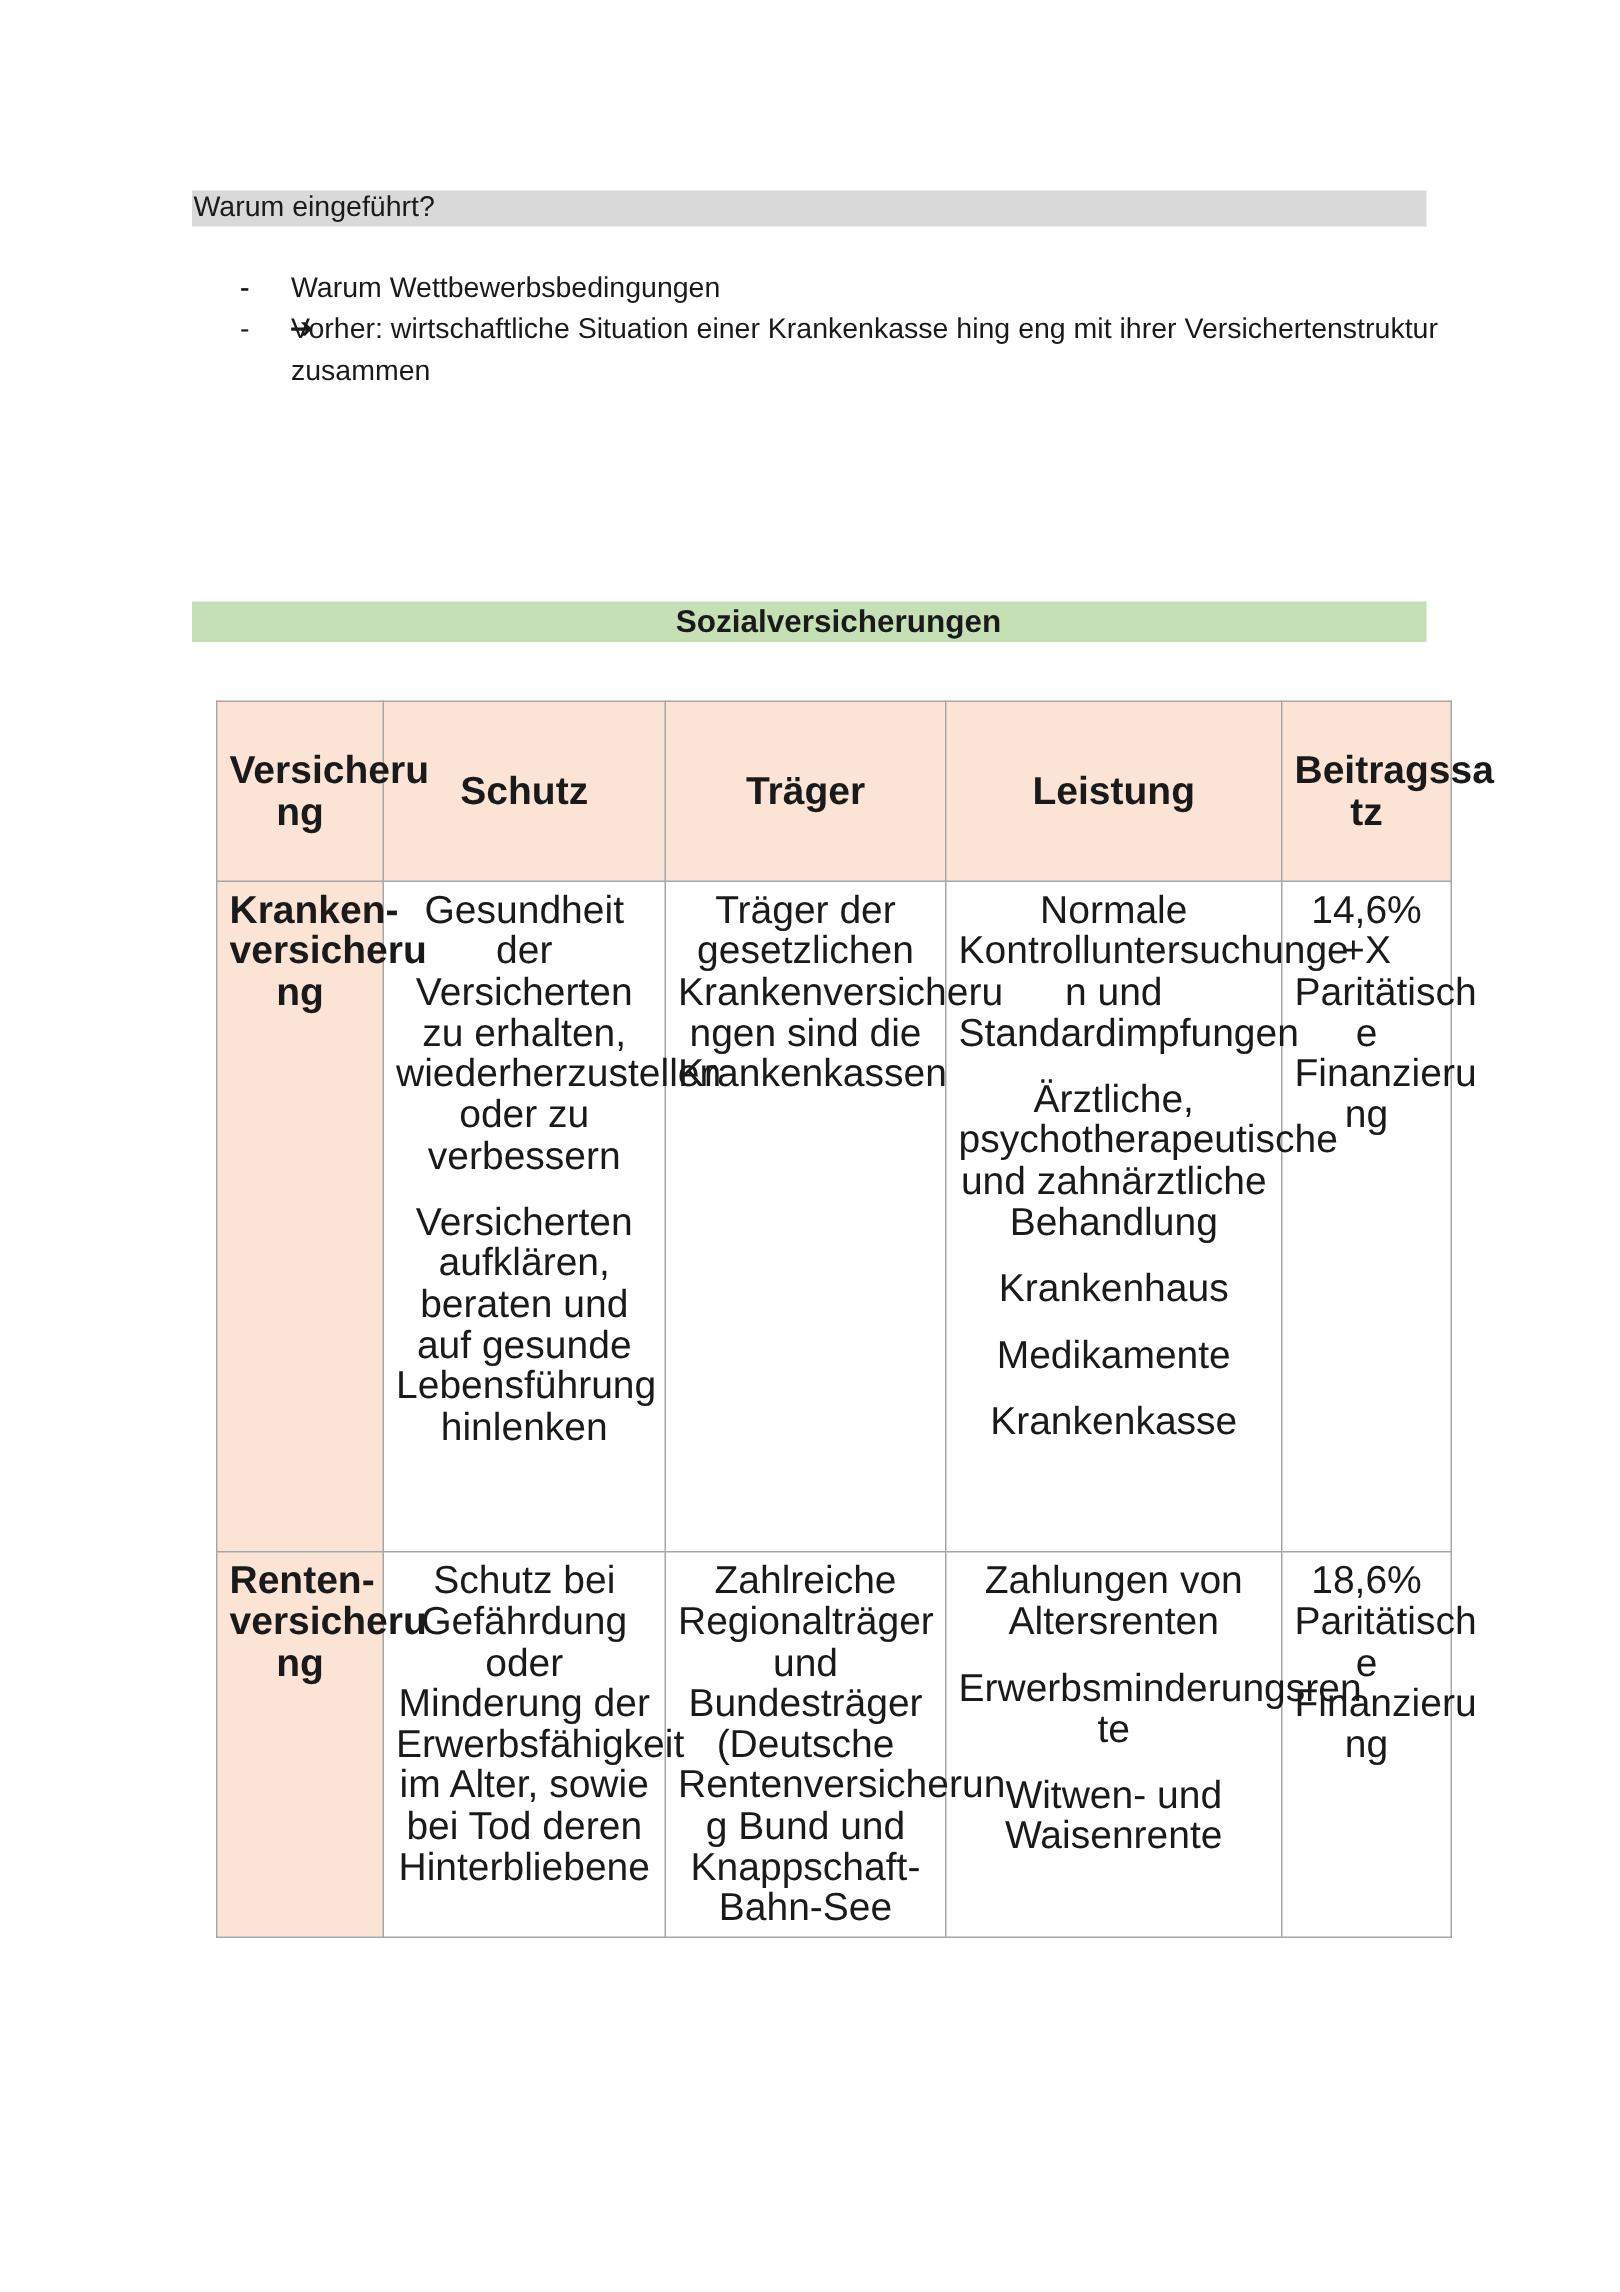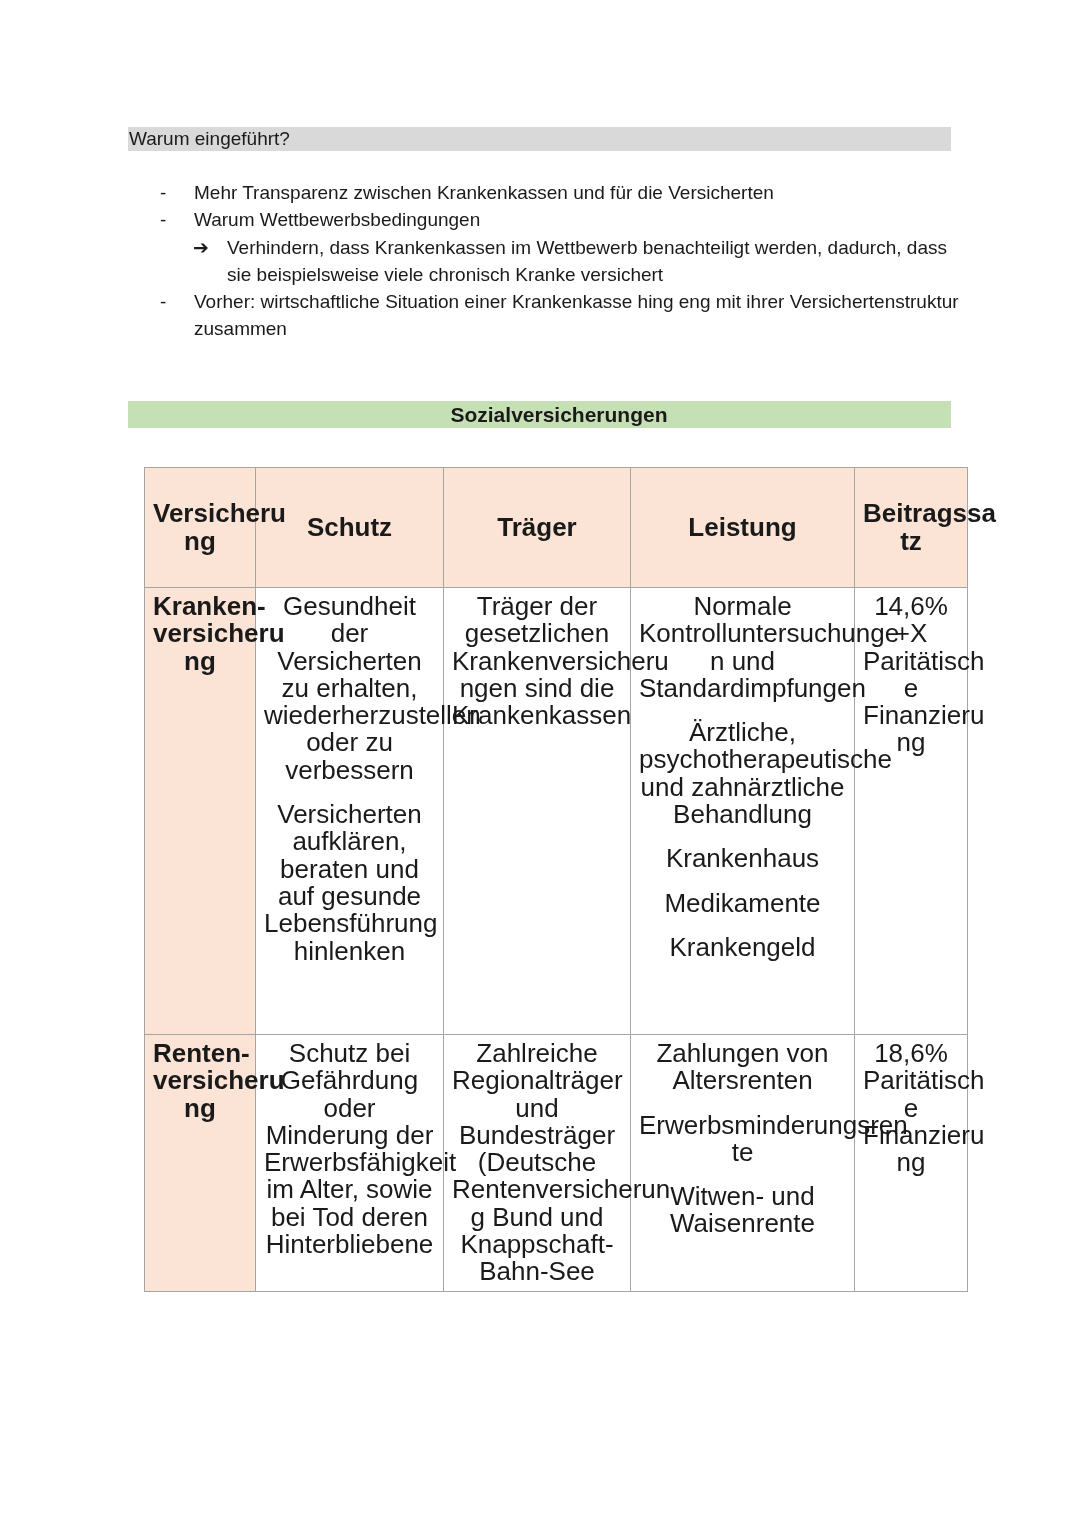--- a/index.html
+++ b/index.html
@@ -105,29 +105,27 @@
 </head>
 <body>
 
 <div class="page">
 
   <div class="section-bar">Warum eingeführt?</div>
 
   <div class="bullets">
     <div class="bullet">
       <span class="dash">-</span>
-      <span>Mehr Transparenz zwischen Krankenkassen und für die Versicherten</span>
     </div>
     <div class="bullet">
       <span class="dash">-</span>
       <span>Warum Wettbewerbsbedingungen</span>
     </div>
     <div class="sub-bullet">
       <span class="arrow">➔</span>
-      <span>Verhindern, dass Krankenkassen im Wettbewerb benachteiligt werden, dadurch, dass sie beispielsweise viele chronisch Kranke versichert</span>
     </div>
     <div class="bullet">
       <span class="dash">-</span>
       <span>Vorher: wirtschaftliche Situation einer Krankenkasse hing eng mit ihrer Versichertenstruktur zusammen</span>
     </div>
   </div>
 
   <div class="title-bar">Sozialversicherungen</div>
 
   <table class="ins-table">
@@ -153,21 +151,21 @@
         <td>
           <span class="para">Gesundheit der Versicherten zu erhalten, wiederherzustellen oder zu verbessern</span>
           <span class="para">Versicherten aufklären, beraten und auf gesunde Lebensführung hinlenken</span>
         </td>
         <td>Träger der gesetzlichen Krankenversicheru ngen sind die Krankenkassen</td>
         <td>
           <span class="para">Normale Kontrolluntersuchunge n und Standardimpfungen</span>
           <span class="para">Ärztliche, psychotherapeutische und zahnärztliche Behandlung</span>
           <span class="para">Krankenhaus</span>
           <span class="para">Medikamente</span>
-          <span class="para">Krankengeld</span>
+          <span class="para">Krankenkasse</span>
         </td>
         <td>14,6% +X Paritätisch e Finanzieru ng</td>
       </tr>
       <tr class="row2">
         <td class="first">Renten-versicheru ng</td>
         <td>
           <span class="para">Schutz bei Gefährdung oder Minderung der Erwerbsfähigkeit im Alter, sowie bei Tod deren Hinterbliebene</span>
         </td>
         <td>Zahlreiche Regionalträger und Bundesträger (Deutsche Rentenversicherun g Bund und Knappschaft-Bahn-See</td>
         <td>

